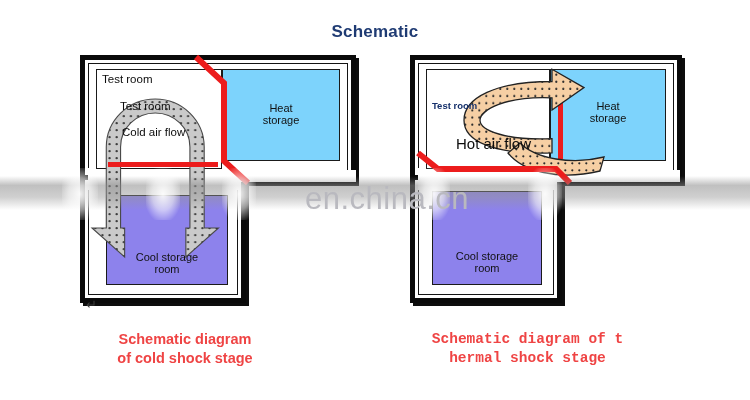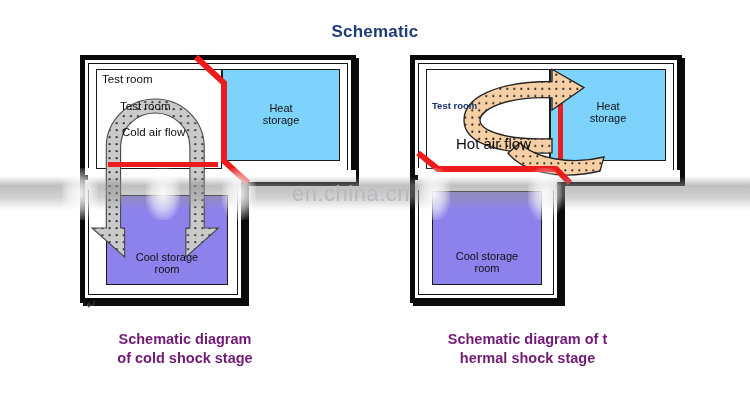--- a/index.html
+++ b/index.html
@@ -91,26 +91,26 @@
     background: #ec1c1c;
     transform-origin: 0 50%;
   }
 
   
   .caption {
     position: absolute;
     text-align: center;
     font-size: 14.5px;
     font-weight: bold;
-    color: #701a75;
+    color: #ef4444;
     line-height: 19px;
     white-space: pre-line;
   }
   #caption-left  { left: 60px;  top: 330px; width: 250px; }
-  #caption-right { left: 395px; top: 330px; width: 265px; }
+  #caption-right { left: 395px; top: 330px; width: 265px; font-family: Liberation Mono, monospace; }
 
   .enter-glyph {
     position: absolute;
     font-size: 13px;
     color: #3a3a3a;
   }
 
   
   .wm-band {
     position: absolute;
@@ -120,23 +120,23 @@
     height: 34px;
     background: linear-gradient(to bottom,
       rgba(140,140,140,0.00) 0%,
       rgba(140,140,140,0.55) 28%,
       rgba(150,150,150,0.45) 62%,
       rgba(255,255,255,0.00) 100%);
     pointer-events: none;
   }
   .wm-text {
     position: absolute;
-    left: 292px;
+    left: 305px;
     top: 181px;
-    font-size: 22px;
+    font-size: 31px;
     color: #b9b9bf;
     letter-spacing: 0.5px;
     pointer-events: none;
   }
   .wm-smudge {
     position: absolute;
     pointer-events: none;
     background: radial-gradient(ellipse at center,
       rgba(255,255,255,0.92) 0%,
       rgba(255,255,255,0.55) 45%,

